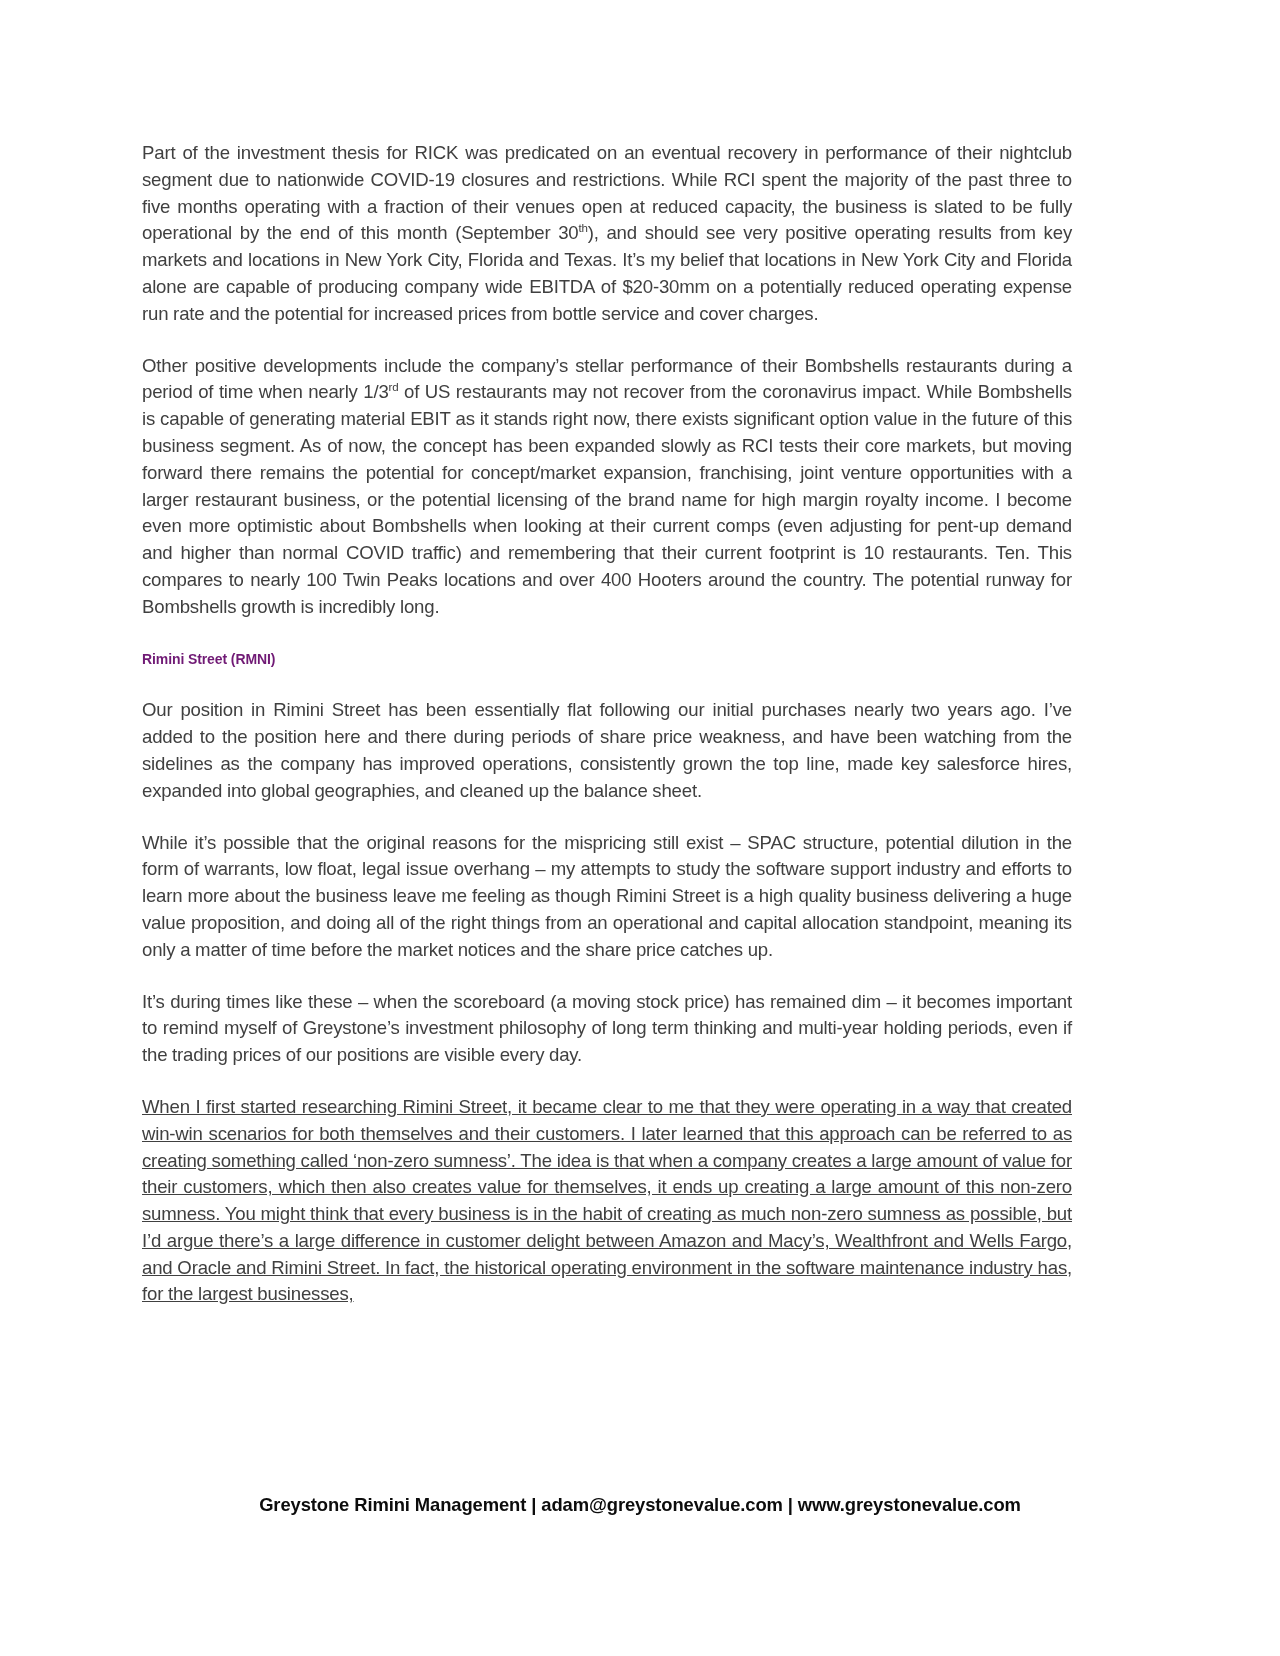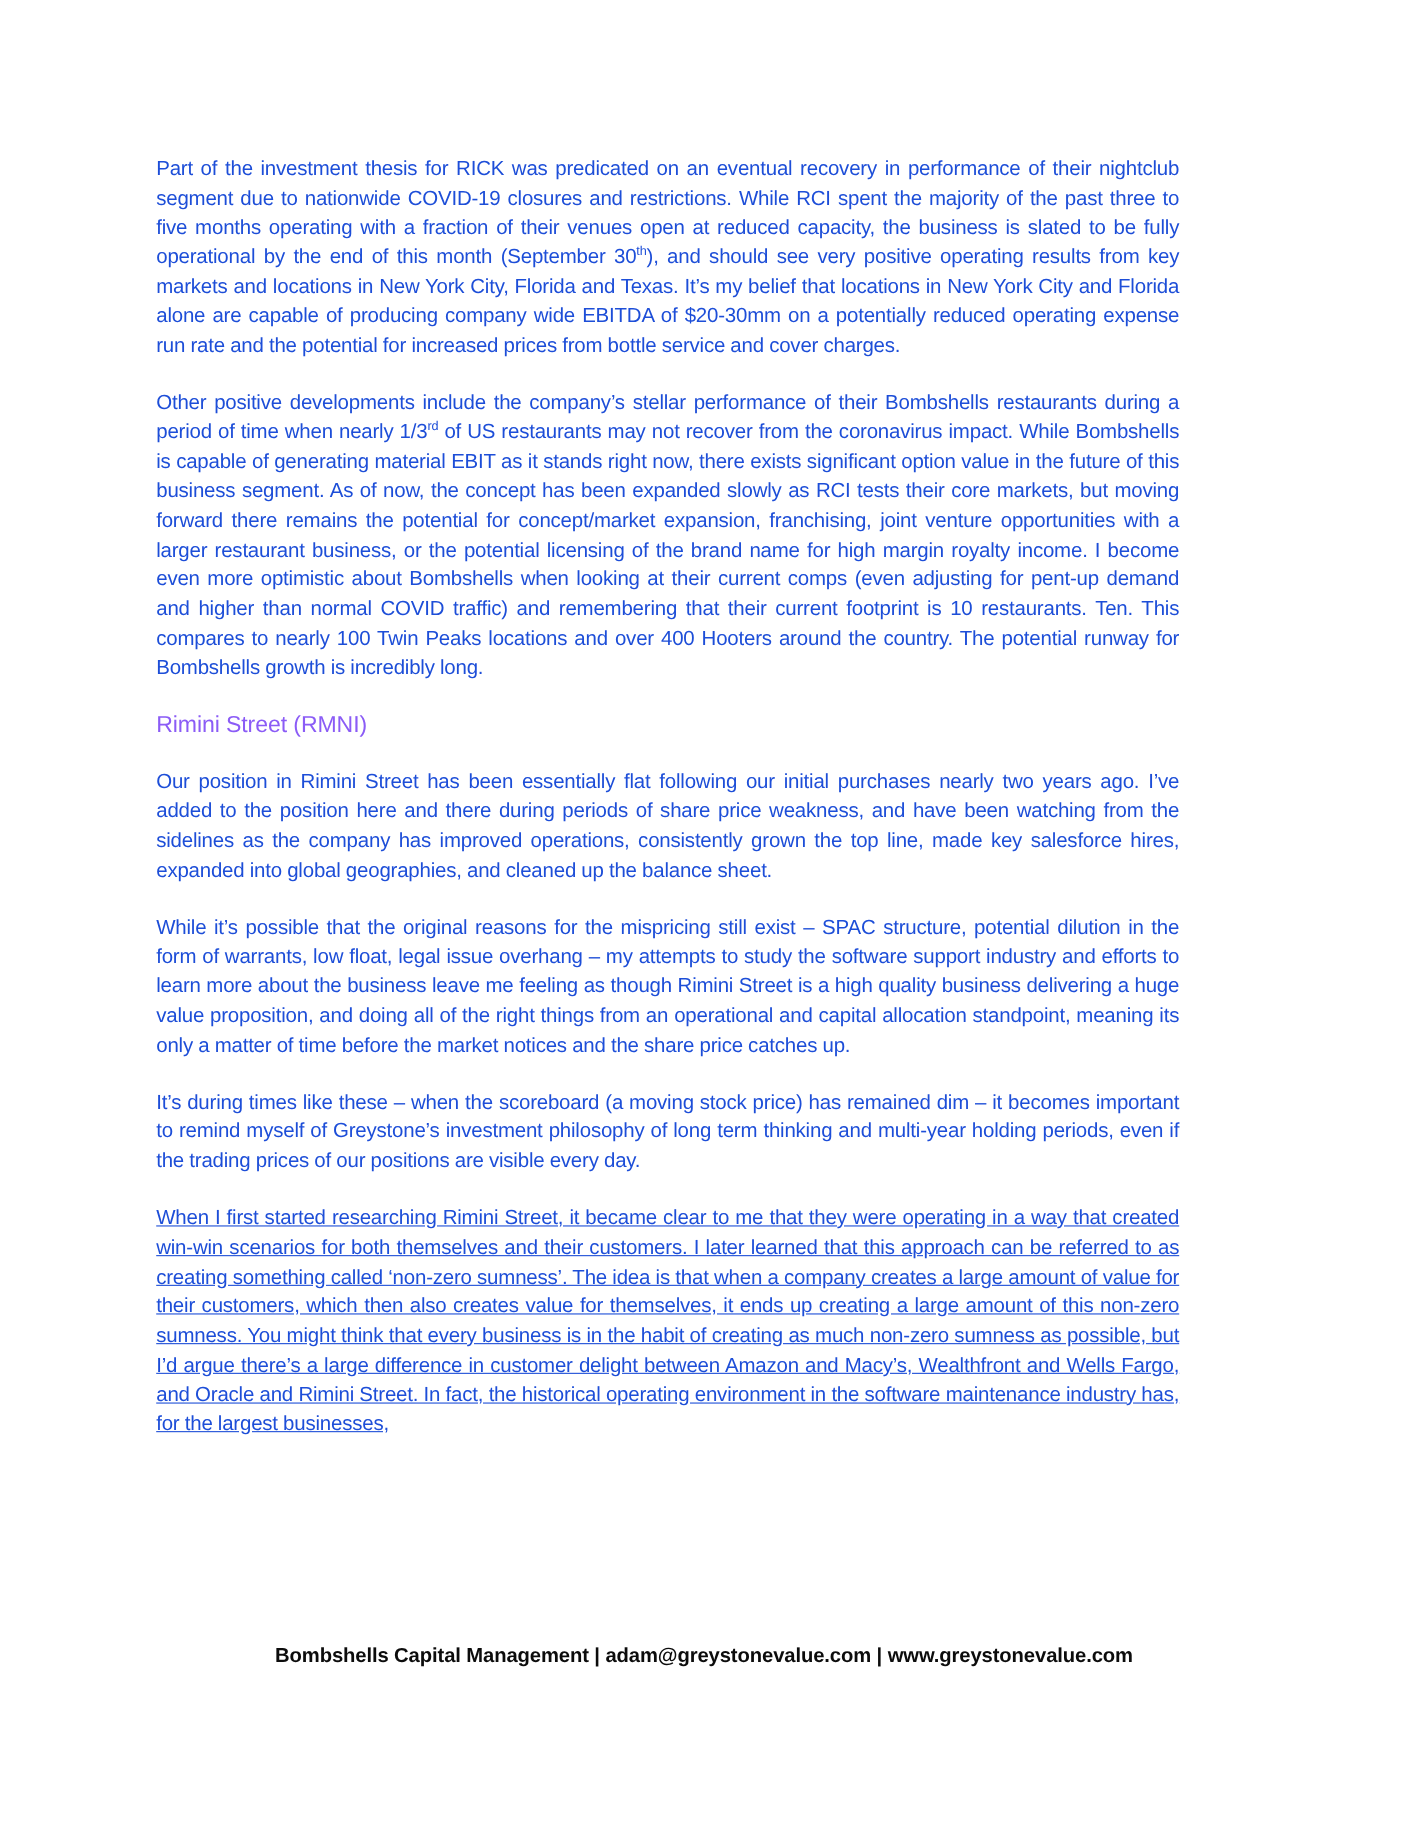--- a/index.html
+++ b/index.html
@@ -28,34 +28,34 @@
     width: 930px;
   }
   p.para {
     margin: 0 0 25px 0;
     font-size: 18.6px;
     line-height: 26.8px;
     text-align: justify;
     text-justify: inter-word;
     letter-spacing: -0.18px;
     word-spacing: -0.2px;
-    color: #1d4ed8;
+    color: #404040;
   }
   p.para:last-child {
     margin-bottom: 0;
     text-decoration: underline;
   }
   h2.section-heading {
     margin: 0 0 25px 0;
-    font-size: 21px;
+    font-size: 14px;
     line-height: 26.8px;
-    font-weight: normal;
+    font-weight: bold;
     text-align: left;
     letter-spacing: -0.1px;
-    color: #8b5cf6;
+    color: #701a75;
   }
   sup.ordinal {
     font-size: 0.62em;
     vertical-align: super;
     line-height: 0;
   }
   .footer {
     position: absolute;
     left: 0;
     right: 0;
@@ -83,15 +83,15 @@
     <p class="para">Our position in Rimini Street has been essentially flat following our initial purchases nearly two years ago. I’ve added to the position here and there during periods of share price weakness, and have been watching from the sidelines as the company has improved operations, consistently grown the top line, made key salesforce hires, expanded into global geographies, and cleaned up the balance sheet.</p>
 
     <p class="para">While it’s possible that the original reasons for the mispricing still exist – SPAC structure, potential dilution in the form of warrants, low float, legal issue overhang – my attempts to study the software support industry and efforts to learn more about the business leave me feeling as though Rimini Street is a high quality business delivering a huge value proposition, and doing all of the right things from an operational and capital allocation standpoint, meaning its only a matter of time before the market notices and the share price catches up.</p>
 
     <p class="para">It’s during times like these – when the scoreboard (a moving stock price) has remained dim – it becomes important to remind myself of Greystone’s investment philosophy of long term thinking and multi-year holding periods, even if the trading prices of our positions are visible every day.</p>
 
     <p class="para">When I first started researching Rimini Street, it became clear to me that they were operating in a way that created win-win scenarios for both themselves and their customers. I later learned that this approach can be referred to as creating something called ‘non-zero sumness’. The idea is that when a company creates a large amount of value for their customers, which then also creates value for themselves, it ends up creating a large amount of this non-zero sumness. You might think that every business is in the habit of creating as much non-zero sumness as possible, but I’d argue there’s a large difference in customer delight between Amazon and Macy’s, Wealthfront and Wells Fargo, and Oracle and Rimini Street. In fact, the historical operating environment in the software maintenance industry has, for the largest businesses,</p>
 
   </div>
 
-  <div class="footer">Bombshells Capital Management | adam@greystonevalue.com | www.greystonevalue.com</div>
+  <div class="footer">Greystone Rimini Management | adam@greystonevalue.com | www.greystonevalue.com</div>
 
 </div>
 
 </body></html>

